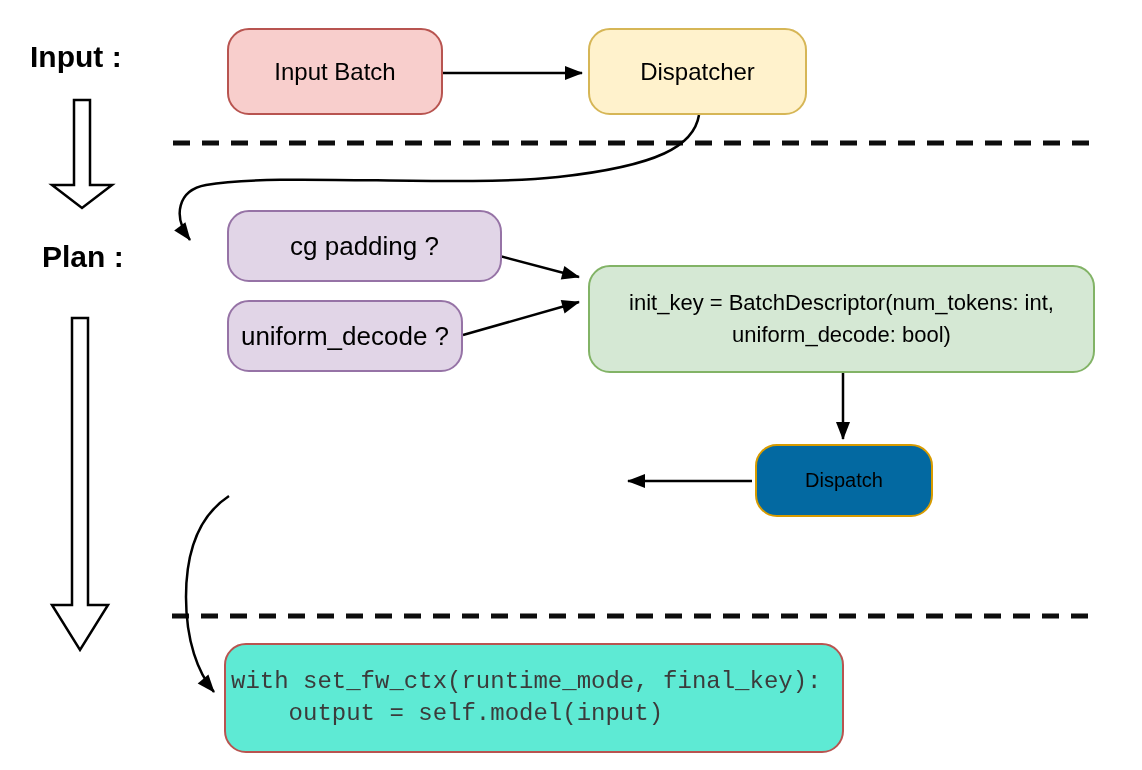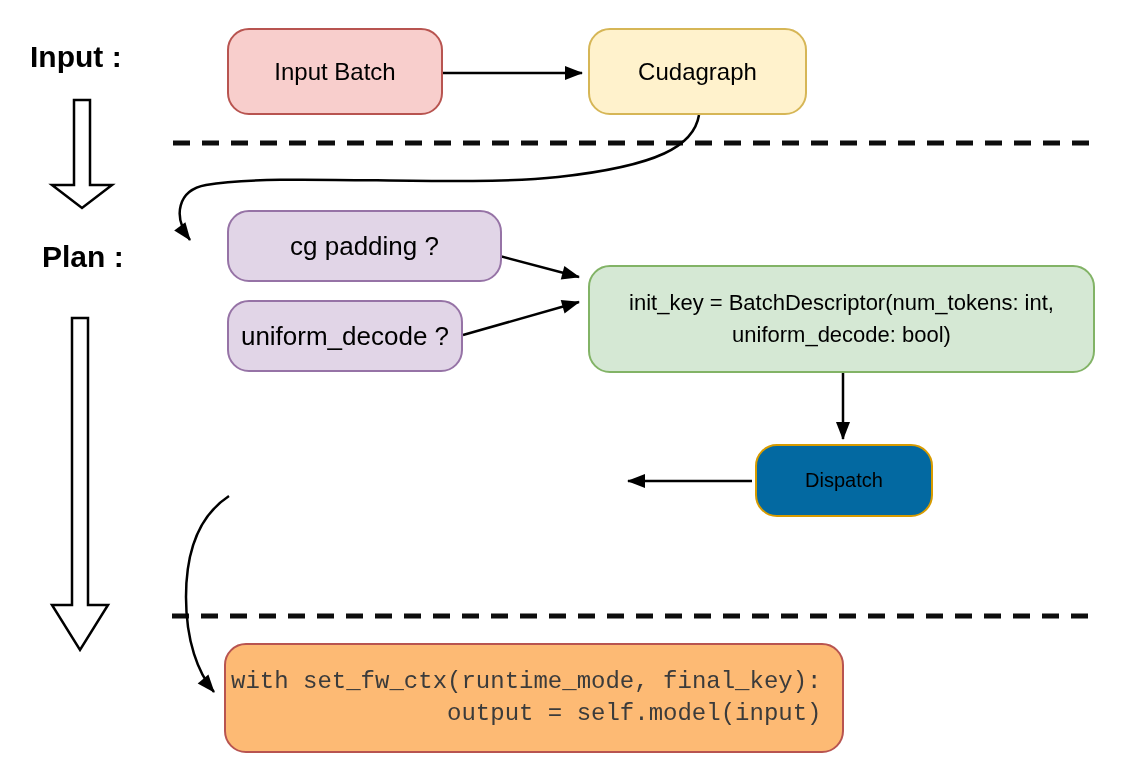--- a/index.html
+++ b/index.html
@@ -77,21 +77,21 @@
   </svg>
 
   <div class="stage-label" style="left:30px; top:39px;">Input :</div>
   <div class="stage-label" style="left:42px; top:239px;">Plan :</div>
 
   <div class="node" id="node-input-batch" style="background-color: rgb(248, 206, 204); border-color: rgb(184, 84, 80);">
     <span class="lbl">Input Batch</span>
   </div>
 
   <div class="node" id="node-preprocess" style="background-color: rgb(255, 242, 204); border-color: rgb(214, 182, 86);">
-    <span class="lbl">Cudagraph</span>
+    <span class="lbl">Dispatcher</span>
   </div>
 
   <div class="node" id="node-cg-padding" style="background-color: rgb(225, 213, 231); border-color: rgb(150, 115, 166);">
     <span class="lbl">cg padding ?</span>
   </div>
 
   <div class="node" id="node-uniform-decode" style="background-color: rgb(225, 213, 231); border-color: rgb(150, 115, 166);">
     <span class="lbl">uniform_decode ?</span>
   </div>
 
@@ -99,18 +99,18 @@
     <span class="lbl">init_key = BatchDescriptor(num_tokens: int,
 uniform_decode: bool)</span>
   </div>
 
 
   <div class="node" id="node-dispatch" style="background-color: #0369a1; border-color: rgb(215, 155, 0);">
     <span class="lbl">Dispatch</span>
   </div>
 
 
-  <div class="node" id="node-execute-code" style="background-color: #fdba74; border-color: rgb(184, 84, 80); text-align: right;">
+  <div class="node" id="node-execute-code" style="background-color: #5eead4; border-color: rgb(184, 84, 80);">
     <span class="lbl">with set_fw_ctx(runtime_mode, final_key):
     output = self.model(input)</span>
   </div>
 
 </div>
 
 </body></html>

